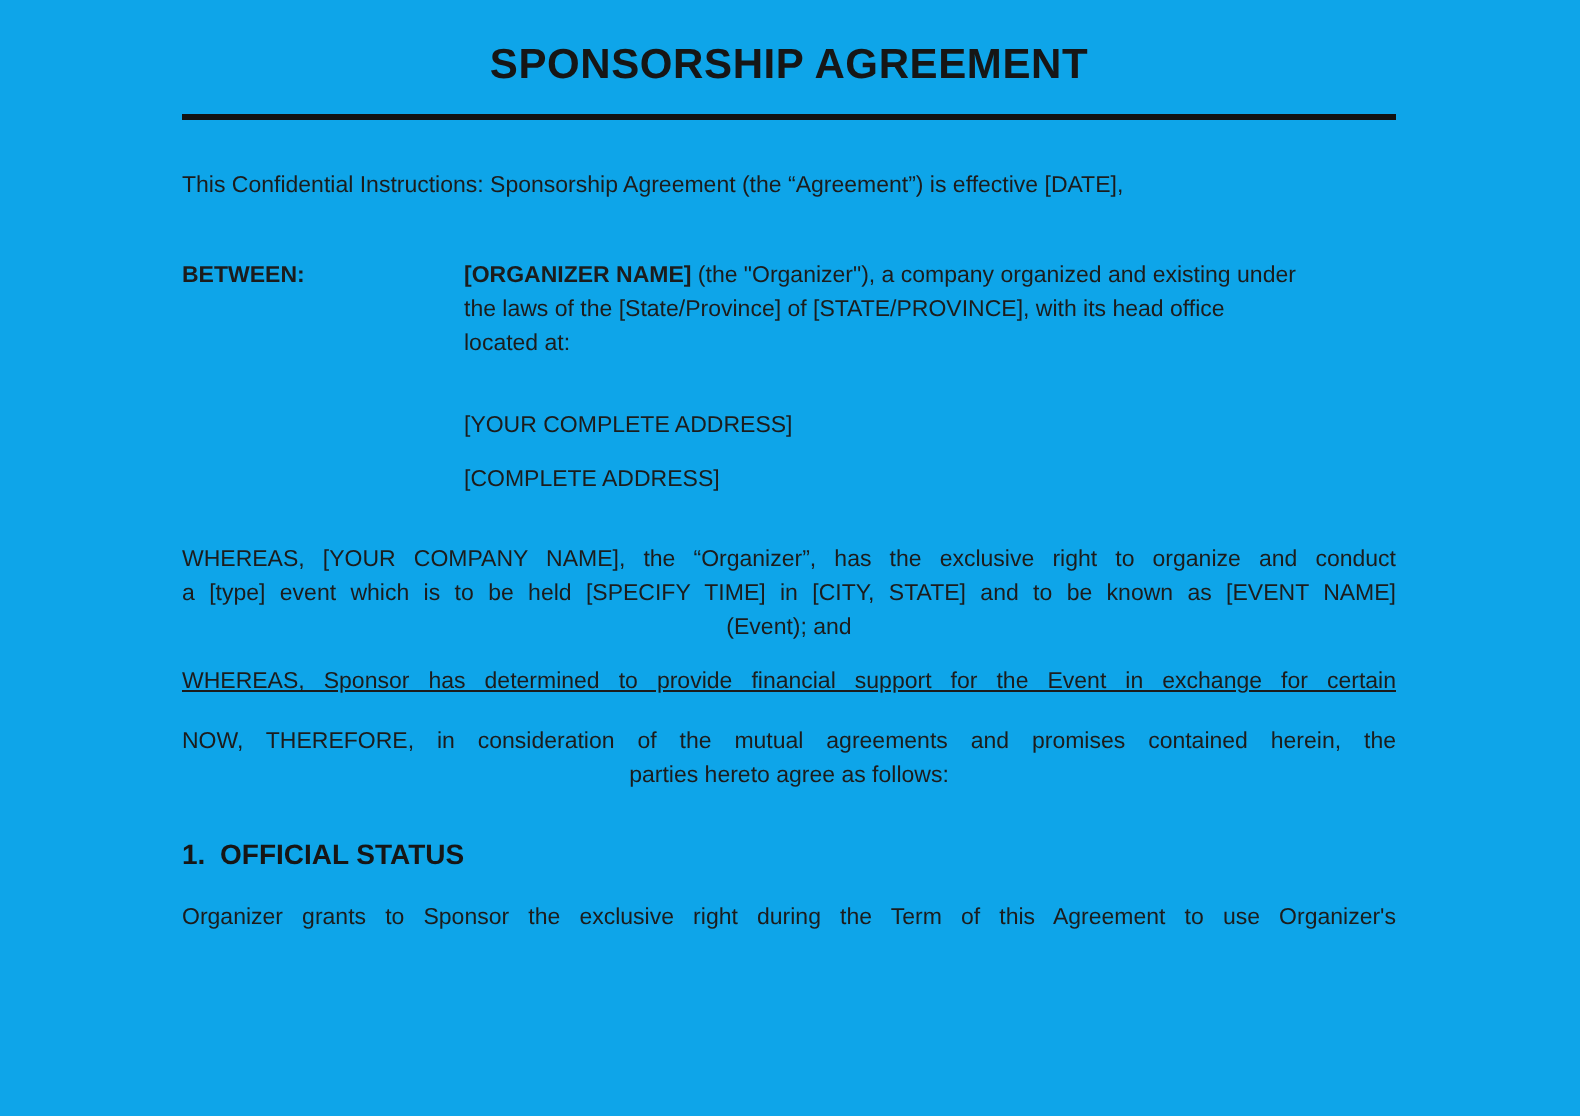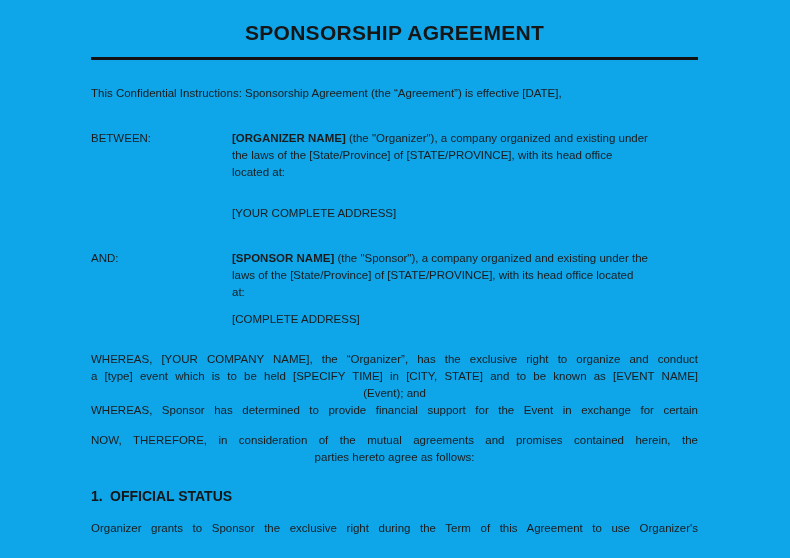--- a/index.html
+++ b/index.html
@@ -27,28 +27,28 @@
     color: #161616;
   }
   .title-rule {
     margin-top: 12px;
     height: 3px;
     background: #121212;
   }
   .body-text { font-size: 11.5px; line-height: 17px; }
   .intro { margin-top: 25px; }
   .party-row { display: flex; margin-top: 28px; }
-  .party-label { width: 141px; flex: 0 0 141px; font-weight: normal; }
+  .party-label { width: 141px; flex: 0 0 141px; font-weight: bold; }
   .party-body { flex: 1 1 auto; }
   .b { font-weight: bold; margin-top: 16px; }
   .address1 { margin-top: 24px; margin-left: 141px; }
   .address2 { margin-top: 10px; margin-left: 141px; }
   .para { width: 607px; }
   .whereas1 { margin-top: 23px; }
-  .whereas2 { margin-top: 0; }
+  .whereas2 { margin-top: 10px; text-decoration: underline; }
   .nowpara  { margin-top: 13px; }
   .jline { text-align: justify; text-align-last: justify; white-space: nowrap; }
   .lline { text-align: center; }
   .section-heading {
     margin-top: 22px;
     font-size: 14px;
     line-height: 16px;
     font-weight: bold;
     color: #161616;
   }
@@ -70,28 +70,20 @@
     <div class="party-label">BETWEEN:</div>
     <div class="party-body">
       <div><span class="b">[ORGANIZER NAME]</span><span> (the "Organizer"), a company organized and existing under</span></div>
       <div>the laws of the [State/Province] of [STATE/PROVINCE], with its head office</div>
       <div>located at:</div>
     </div>
   </div>
 
   <div class="body-text address1">[YOUR COMPLETE ADDRESS]</div>
 
-  <div class="party-row body-text">
-    <div class="party-label">AND:</div>
-    <div class="party-body">
-      <div><span class="b">[SPONSOR NAME]</span><span> (the "Sponsor"), a company organized and existing under the</span></div>
-      <div>laws of the [State/Province] of [STATE/PROVINCE], with its head office located</div>
-      <div>at:</div>
-    </div>
-  </div>
 
   <div class="body-text address2">[COMPLETE ADDRESS]</div>
 
   <div class="body-text para whereas1">
     <div class="jline">WHEREAS, [YOUR COMPANY NAME], the “Organizer”, has the exclusive right to organize and conduct</div>
     <div class="jline">a [type] event which is to be held [SPECIFY TIME] in [CITY, STATE] and to be known as [EVENT NAME]</div>
     <div class="lline">(Event); and</div>
   </div>
 
   <div class="body-text para whereas2">

